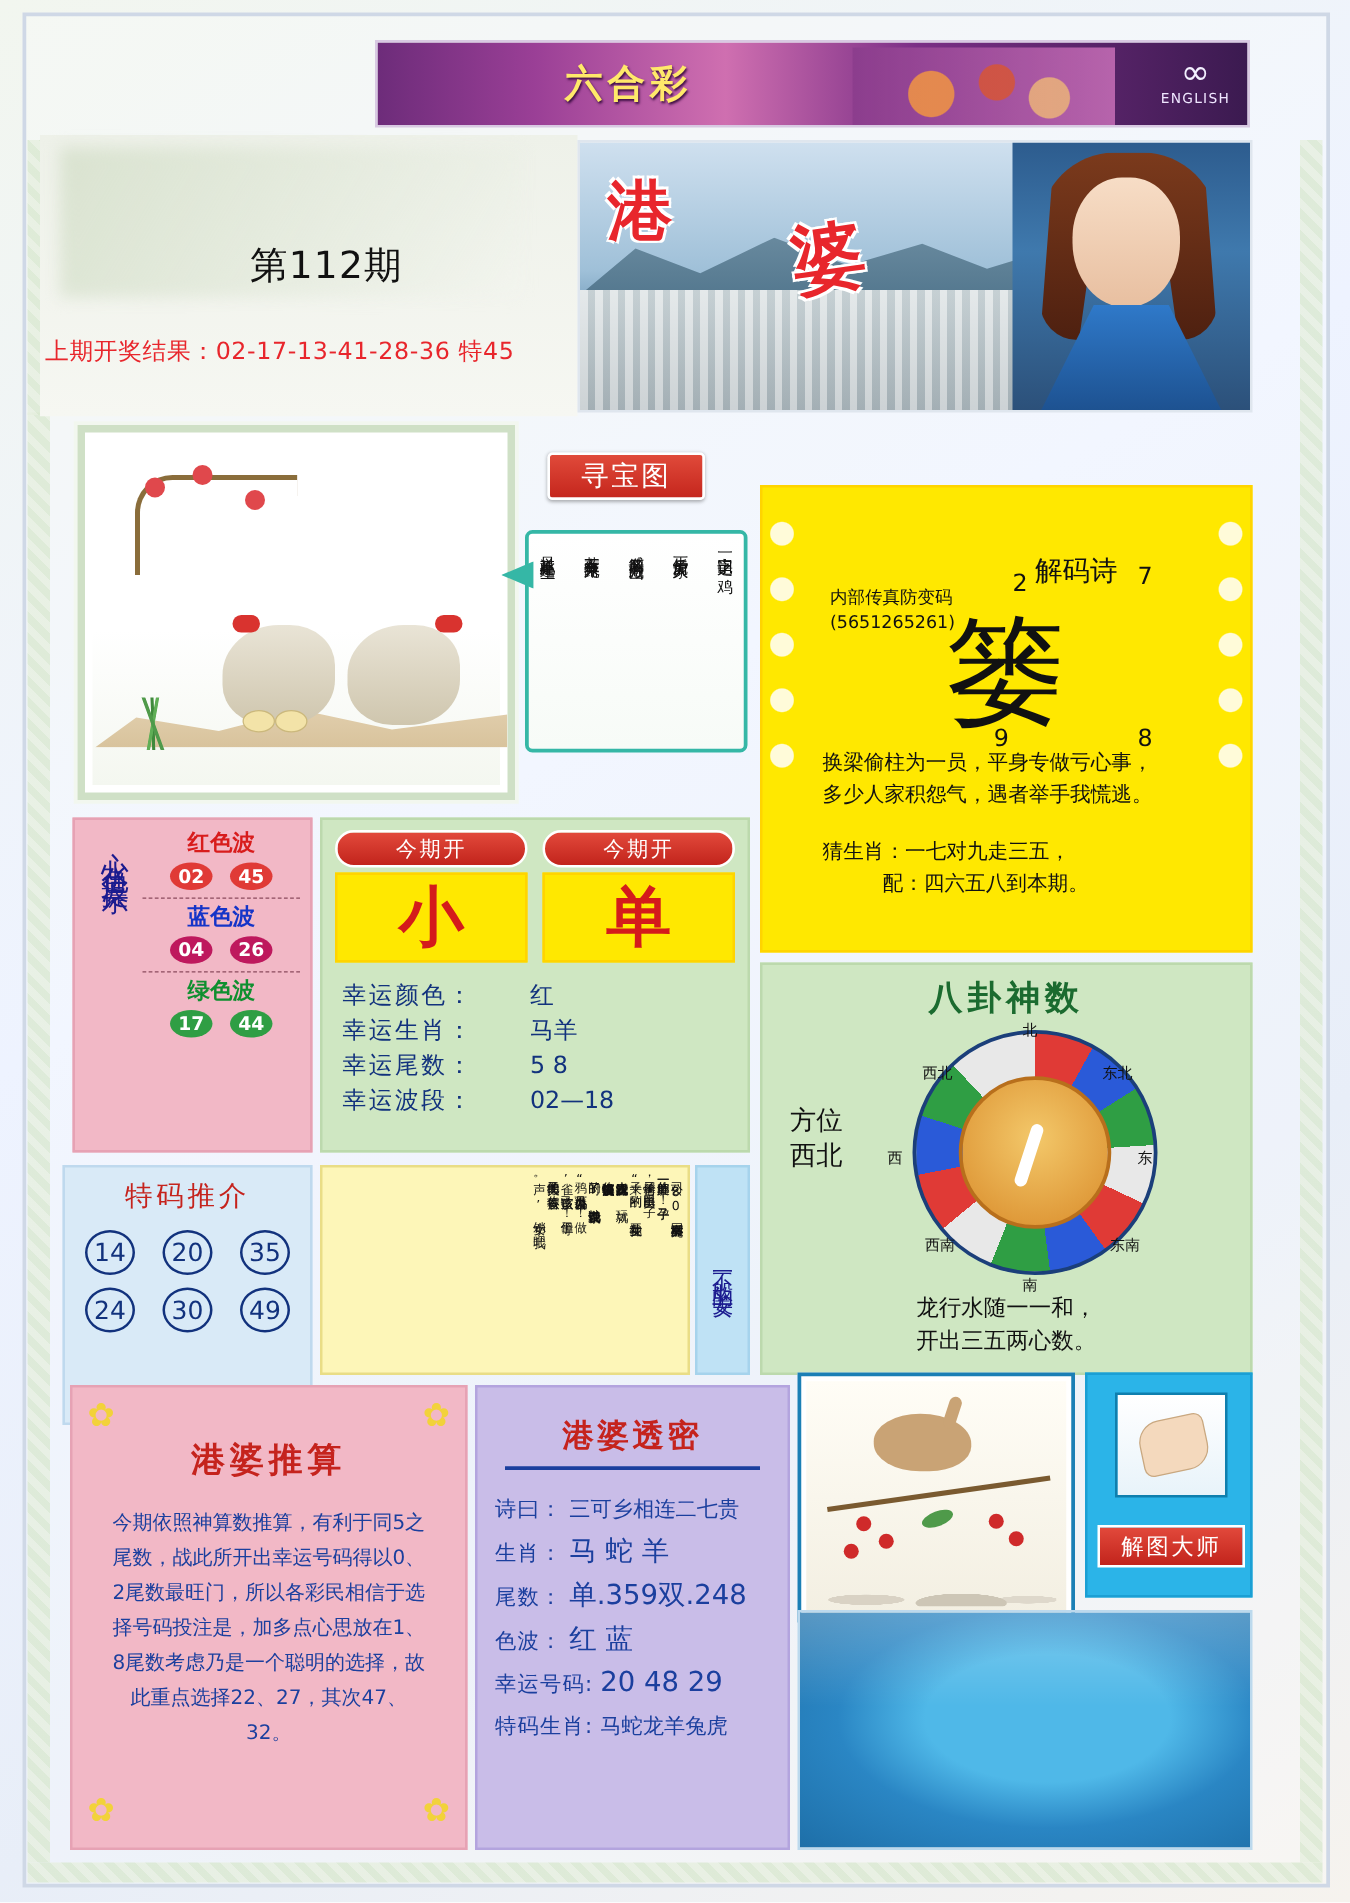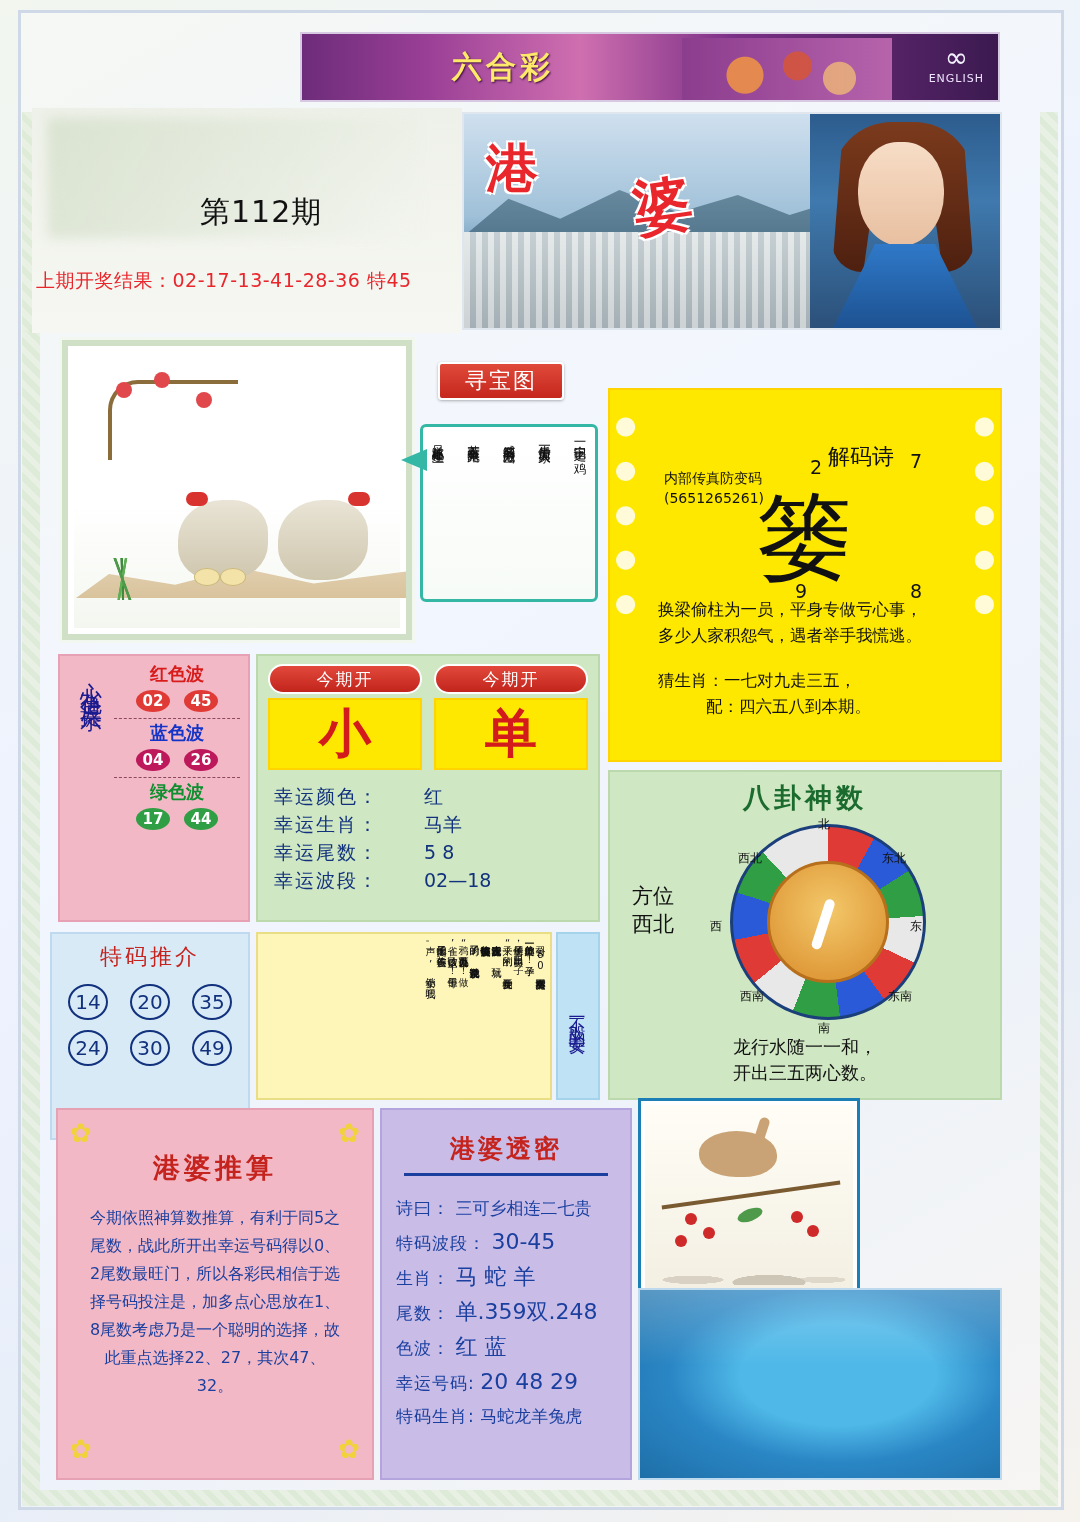--- a/index.html
+++ b/index.html
@@ -674,24 +674,20 @@
 
   <div class="toumi">
     <div class="t">港婆透密</div>
     <div class="rule"></div>
     <div class="rows">
       <div>
         <span class="k">诗曰：</span>
         <span>三可乡相连二七贵</span>
       </div>
       <div>
-        <span class="k">特码波段：</span>
-        <span class="big">30-45</span>
-      </div>
-      <div>
         <span class="k">生肖：</span>
         <span class="big">马 蛇 羊</span>
       </div>
       <div>
         <span class="k">尾数：</span>
         <span class="big">单.359双.248</span>
       </div>
       <div>
         <span class="k">色波：</span>
         <span class="big">红 蓝</span>
@@ -714,17 +710,23 @@
     <div class="branch"></div>
     <div class="leaf"></div>
     <div class="berry b1"></div>
     <div class="berry b2"></div>
     <div class="berry b3"></div>
     <div class="berry b4"></div>
     <div class="berry b5"></div>
     <div class="stones"></div>
   </div>
 
+  <div class="jietu">
+    <div class="icon">
+      <div class="hand"></div>
+    </div>
+    <div class="badge">解图大师</div>
+  </div>
 
   <div class="water">
     <div class="bg"></div>
   </div>
 </div>
 
 </body></html>

